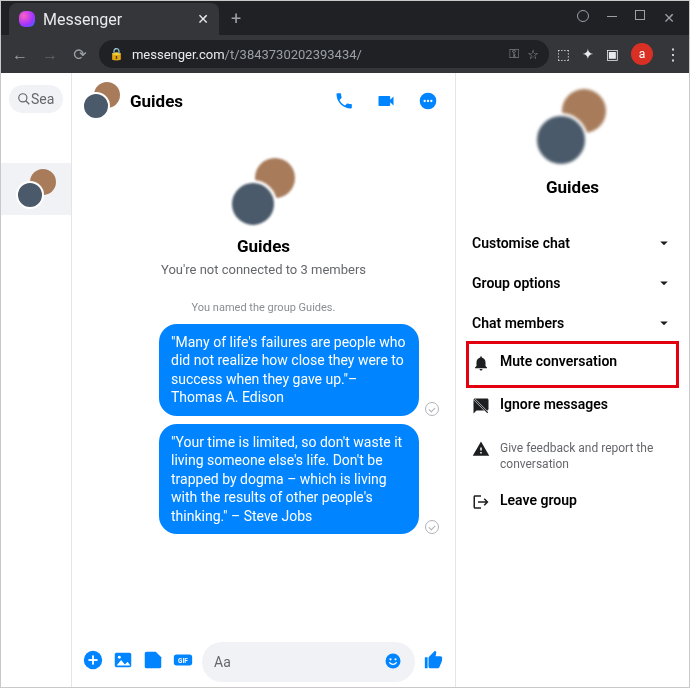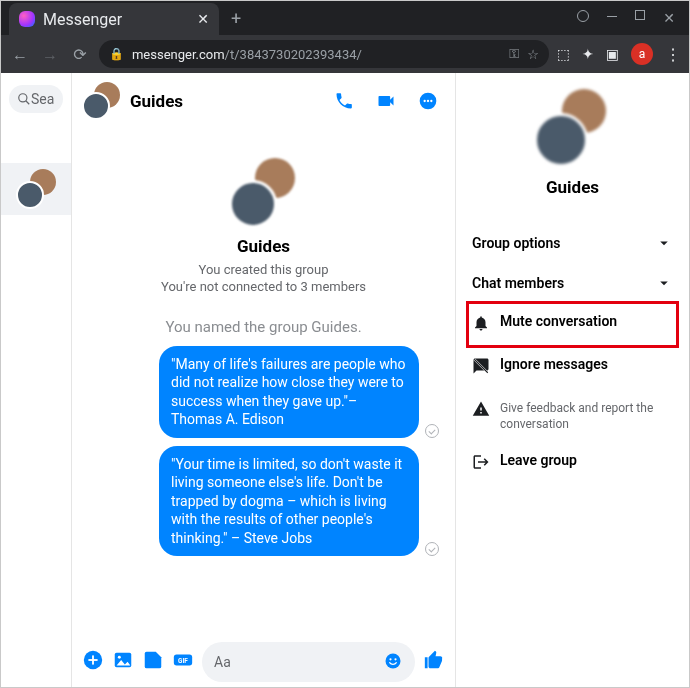--- a/index.html
+++ b/index.html
@@ -46,21 +46,21 @@
   .hdr-btn{ width:34px;height:34px;border-radius:50%; display:flex;align-items:center;justify-content:center; color:#0084ff;}
   .hdr-btn svg{width:20px;height:20px;fill:#0084ff;}
 
   .chat-body{ flex:1; overflow:hidden; padding:10px 16px; }
   .group-intro{ text-align:center; padding:20px 0 10px;}
   .intro-avatars{ position:relative; width:70px; height:70px; margin:0 auto 8px;}
   .intro-avatars .b1{position:absolute;right:4px;top:0;width:40px;height:40px;border-radius:50%;background:#a87c5b;filter:blur(1px);}
   .intro-avatars .b2{position:absolute;left:0;bottom:0;width:48px;height:48px;border-radius:50%;background:#4a5a6a;border:3px solid #fff;filter:blur(1px);}
   .group-intro h3{font-size:17px;font-weight:700;margin-bottom:6px;}
   .intro-sub{color:#65676b;font-size:13px; margin-bottom:2px;}
-  .sys-msg{text-align:center;color:#8a8d91;font-size:15px; margin:12px 0 10px;}
+  .sys-msg{text-align:center;color:#8a8d91;font-size:11px; margin:12px 0 10px;}
   .msg-row{display:flex;justify-content:flex-end; align-items:flex-end; gap:6px; margin-bottom:8px;}
   .bubble{ background:#0084ff; color:#fff; padding:9px 12px; border-radius:18px; max-width:260px; font-size:14px; line-height:1.32;}
   .sent-ico{ width:14px;height:14px; border:1.5px solid #b0b3b8; border-radius:50%; position:relative;}
   .sent-ico::after{content:"";position:absolute;left:3px;top:4px;width:5px;height:3px;border-left:1.5px solid #b0b3b8;border-bottom:1.5px solid #b0b3b8;transform:rotate(-45deg);}
 
   .composer{ display:flex; align-items:center; gap:8px; padding:8px 10px; height:50px;}
   .comp-ico{ color:#0084ff; }
   .comp-ico svg{width:22px;height:22px;fill:#0084ff;}
   .comp-input{ flex:1; background:#f0f2f5; border-radius:20px; height:40px; display:flex; align-items:center; padding:0 12px; color:#65676b; font-size:14px; justify-content:space-between;}
   .thumb-up{color:#0084ff;}
@@ -166,21 +166,20 @@
       </div>
     </div>
 
     <div class="chat-body">
       <div class="group-intro">
         <div class="intro-avatars">
             <div class="b1"></div>
             <div class="b2"></div>
           </div>
         <h3>Guides</h3>
-        <div class="intro-sub">You created this group</div>
         <div class="intro-sub">You're not connected to 3 members</div>
       </div>
       <div class="sys-msg">You named the group Guides.</div>
       <div class="msg-row">
         <div class="bubble">"Many of life's failures are people who did not realize how close they were to success when they gave up."– Thomas A. Edison</div>
         <div class="sent-ico"></div>
       </div>
       <div class="msg-row">
         <div class="bubble">"Your time is limited, so don't waste it living someone else's life. Don't be trapped by dogma – which is living with the results of other people's thinking." – Steve Jobs</div>
         <div class="sent-ico"></div>
@@ -221,20 +220,26 @@
   </div>
 
   <div class="info-col">
     <div class="info-av">
         <div class="c1"></div>
         <div class="c2"></div>
       </div>
     <div class="info-title">Guides</div>
 
     <div class="acc-item">
+      <span>Customise chat</span>
+      <svg viewBox="0 0 24 24">
+          <path d="M7 10l5 5 5-5z"></path>
+        </svg>
+    </div>
+    <div class="acc-item">
       <span>Group options</span>
       <svg viewBox="0 0 24 24">
           <path d="M7 10l5 5 5-5z"></path>
         </svg>
     </div>
     <div class="acc-item">
       <span>Chat members</span>
       <svg viewBox="0 0 24 24">
           <path d="M7 10l5 5 5-5z"></path>
         </svg>

